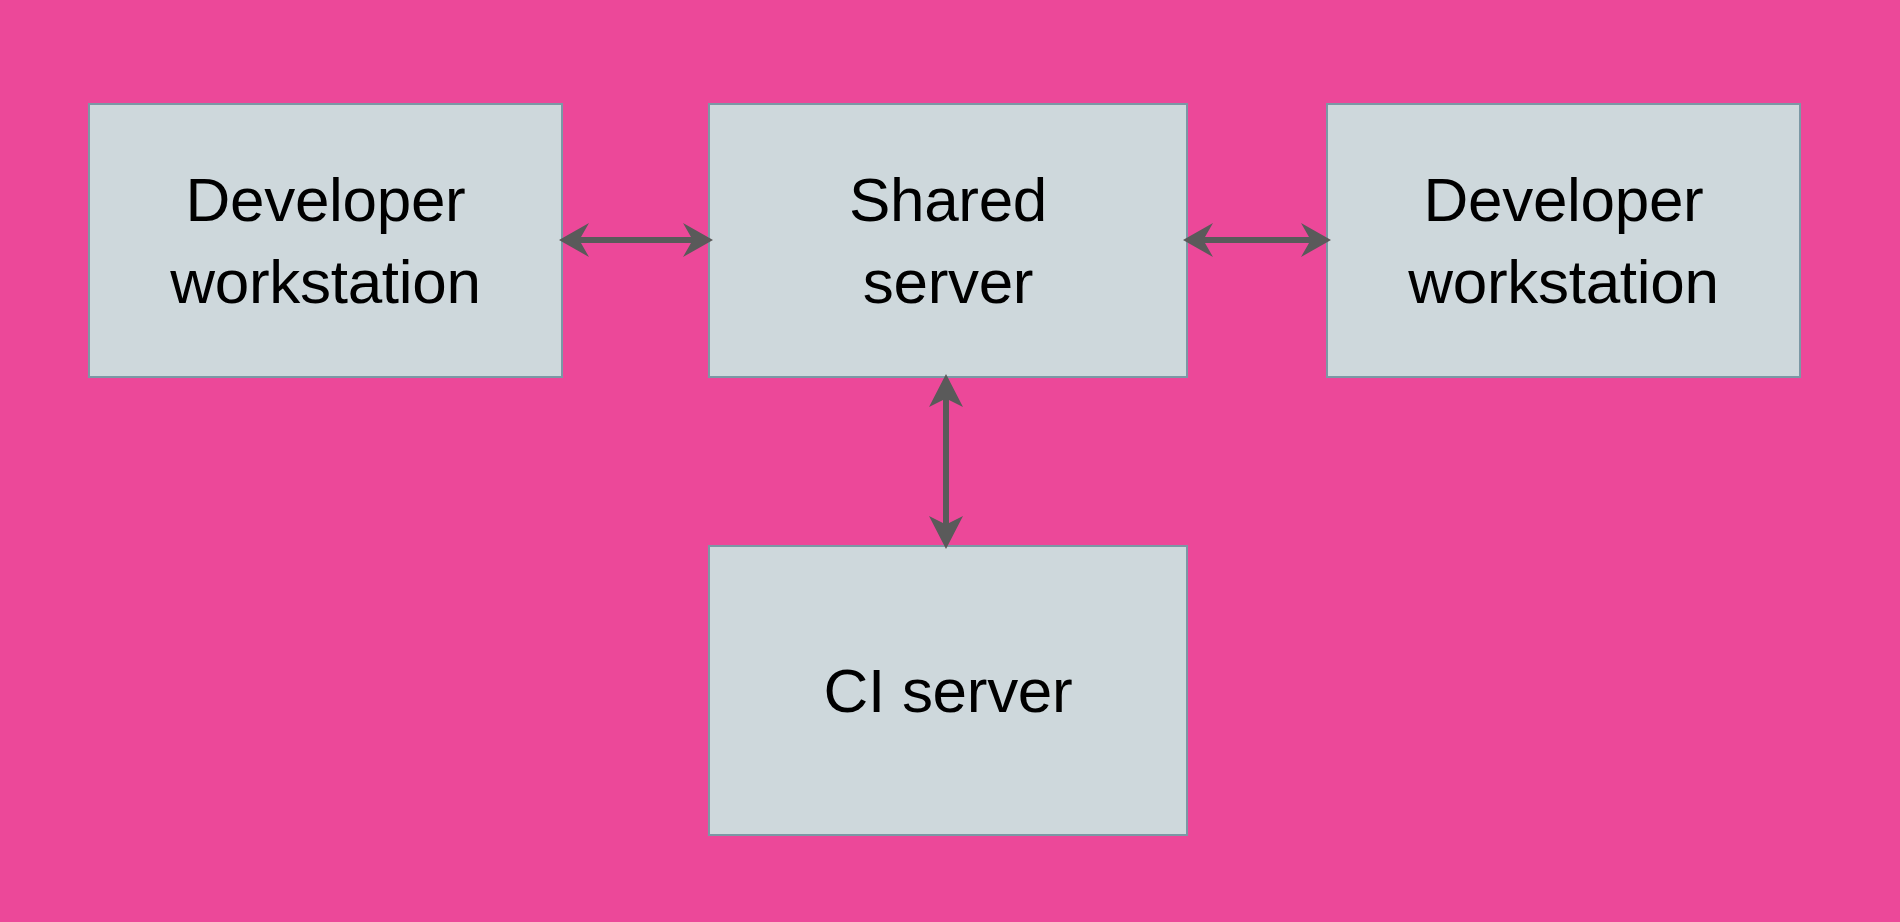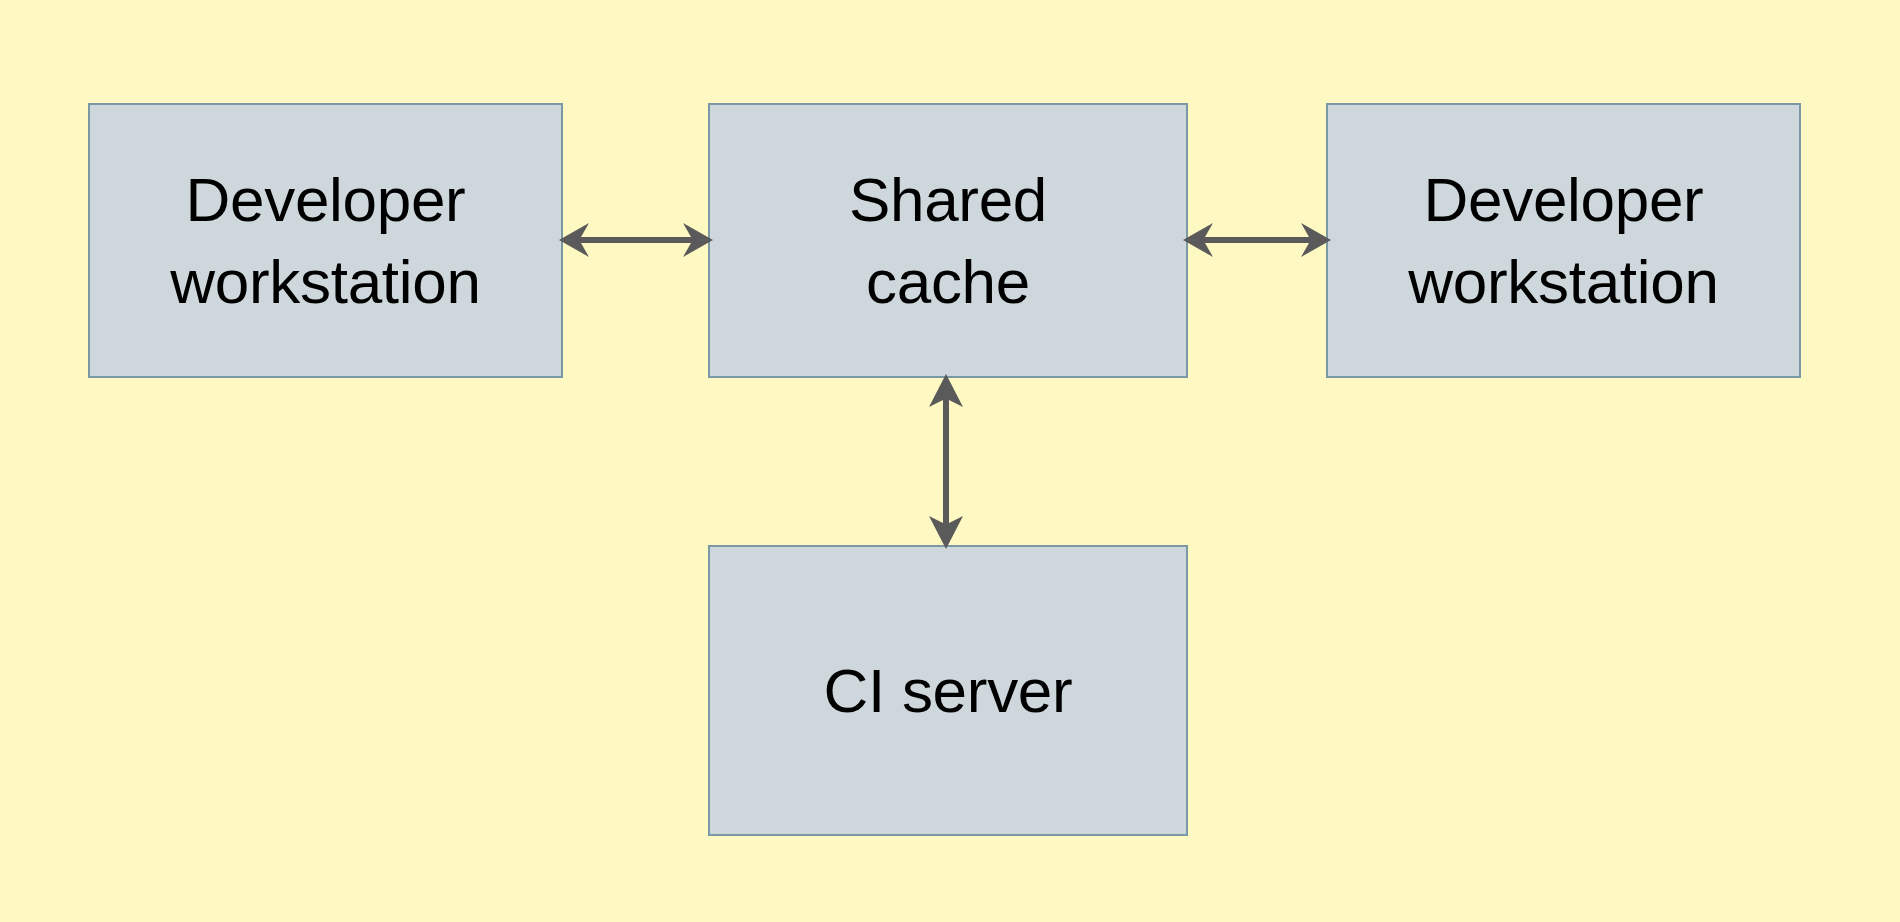--- a/index.html
+++ b/index.html
@@ -8,21 +8,21 @@
     padding: 0;
     background: #ffffff;
   }
   body {
     font-family: "Liberation Sans", sans-serif;
   }
   #canvas {
     position: relative;
     width: 1900px;
     height: 922px;
-    background: #fef9c3;
+    background: #ec4899;
     overflow: hidden;
   }
   .node {
     position: absolute;
     box-sizing: border-box;
     background: #ced8dc;
     border: 2px solid #7b98a5;
     display: flex;
     align-items: center;
     justify-content: center;
@@ -57,21 +57,21 @@
 
 <div id="canvas">
 
   <div class="node" id="node-dev-left">
     <span class="node-label">Developer
 workstation</span>
   </div>
 
   <div class="node" id="node-shared">
     <span class="node-label">Shared
-cache</span>
+server</span>
   </div>
 
   <div class="node" id="node-dev-right">
     <span class="node-label">Developer
 workstation</span>
   </div>
 
   <div class="node" id="node-ci">
     <span class="node-label">CI server</span>
   </div>

